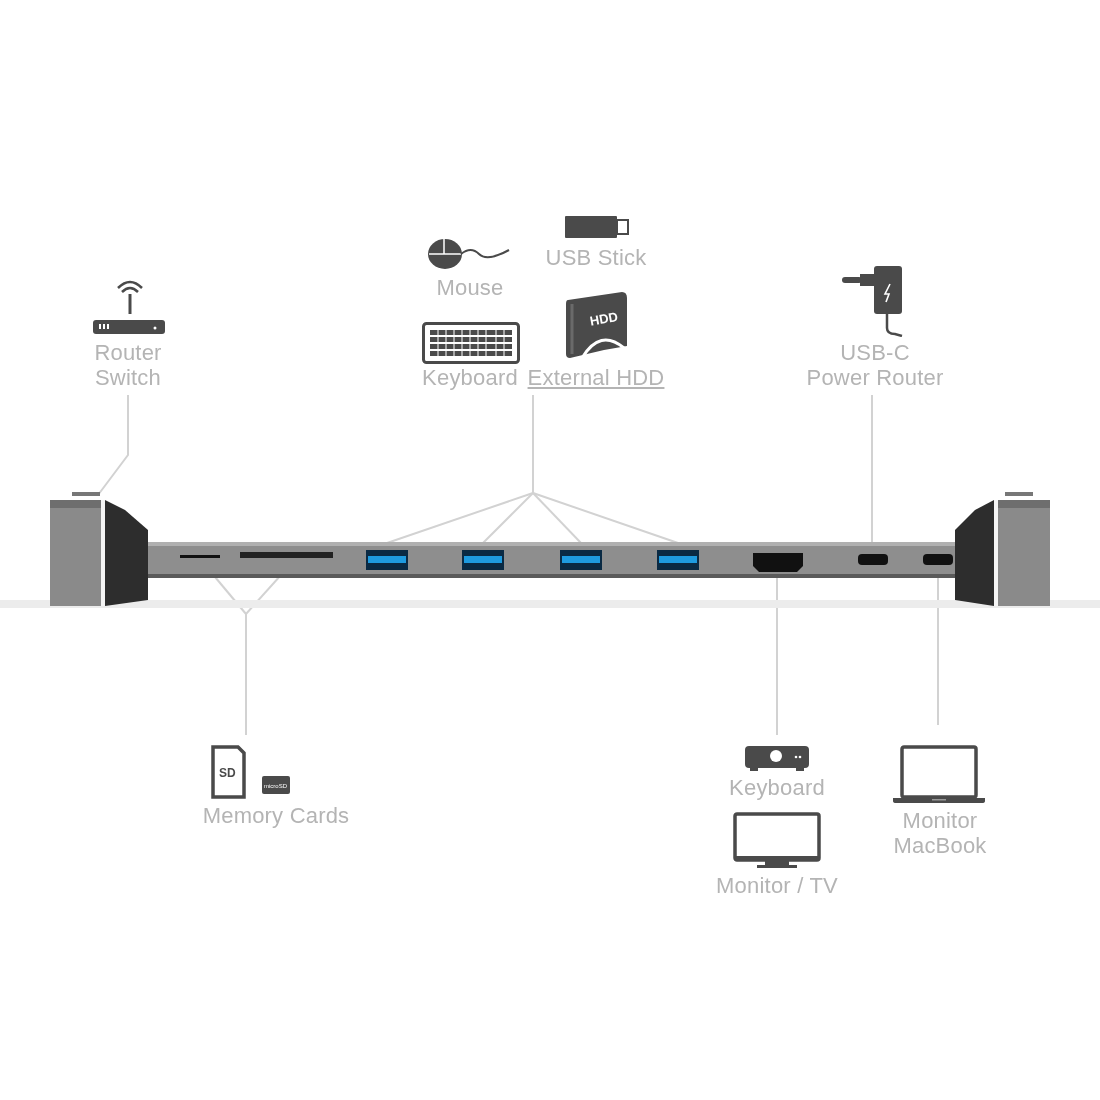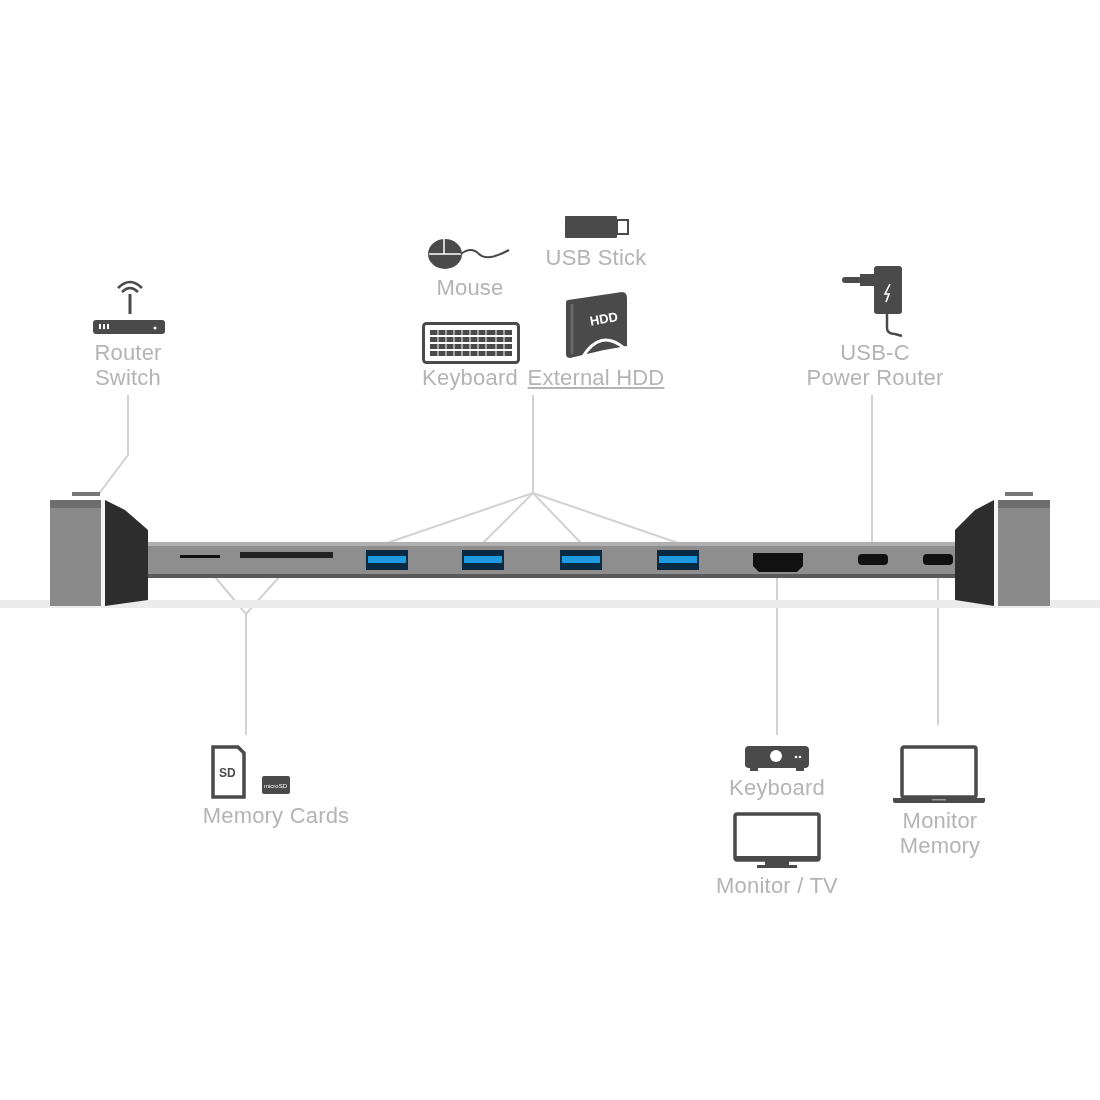--- a/index.html
+++ b/index.html
@@ -191,14 +191,14 @@
 
 <div class="ic" style="left:892px;top:745px;">
   <svg width="94" height="60" style="position:static">
     <rect x="10" y="2" width="74" height="50" rx="2" fill="none" stroke="#4a4a4a" stroke-width="3.5"></rect>
     <path d="M1 53 L93 53 L93 56 Q93 58 90 58 L4 58 Q1 58 1 56 Z" fill="#4a4a4a"></path>
     <rect x="40" y="54" width="14" height="1.5" fill="#999"></rect>
   </svg>
 </div>
 <div class="lbl" style="left:940px;top:808px;">
   <div>Monitor</div>
-  <div>Memory</div>
+  <div>MacBook</div>
 </div>
 
 </body></html>

